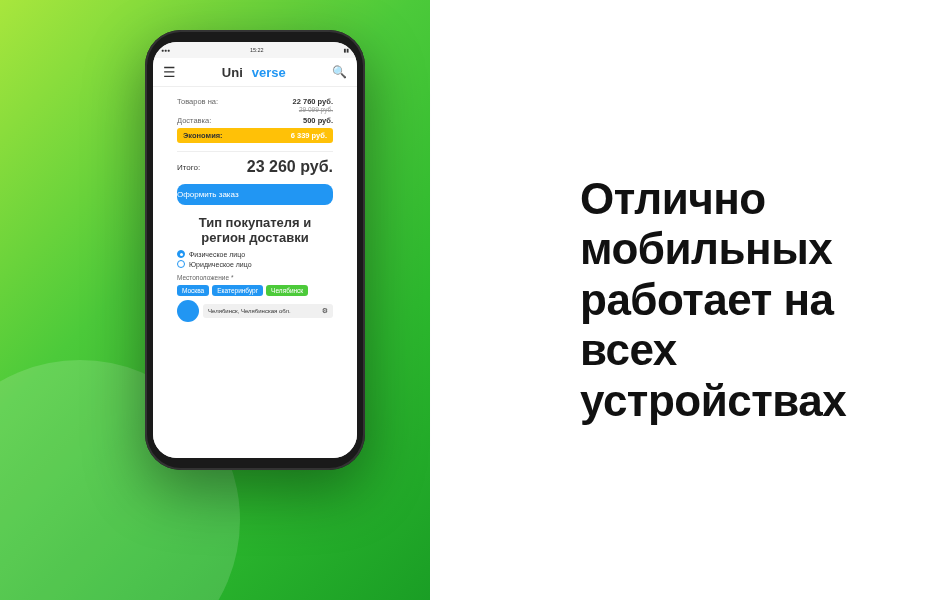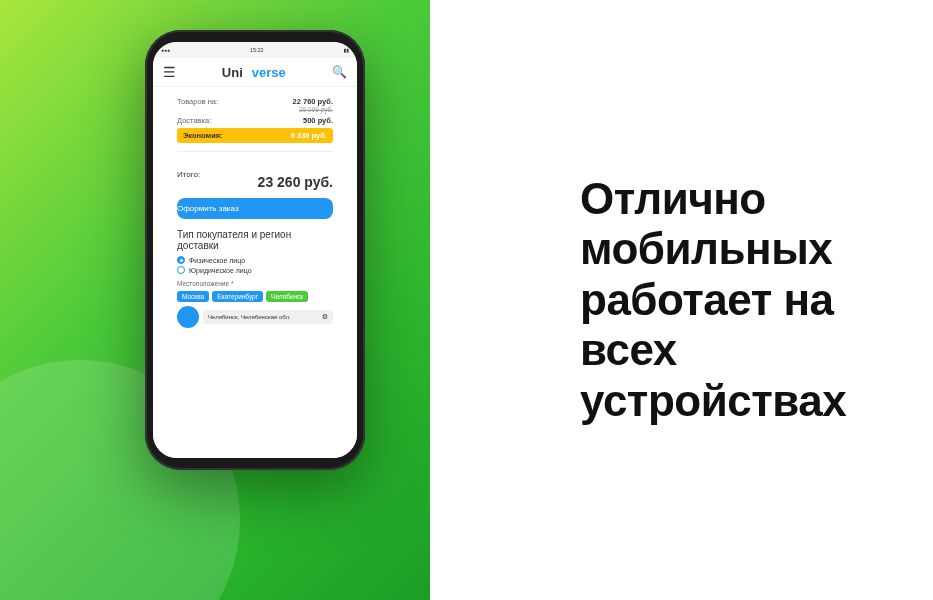--- a/index.html
+++ b/index.html
@@ -188,45 +188,45 @@
       align-items: center;
       margin-bottom: 8px;
     }
 
     .total-label {
       font-size: 8px;
       color: #333;
     }
 
     .total-value {
-      font-size: 14px;
+      font-size: 16px;
       font-weight: 700;
       color: #333;
-      margin-top: 16px;
     }
 
     .order-btn {
       display: block;
       width: 100%;
       background: #2196F3;
       color: #fff;
       border: none;
       border-radius: 8px;
       padding: 6px 0;
       font-size: 8px;
       text-align: left;
       cursor: pointer;
       margin-bottom: 10px;
     }
 
     .section-title {
-      font-size: 10px;
-      font-weight: 400;
+      font-size: 13px;
+      font-weight: 700;
       color: #333;
       margin-bottom: 5px;
+      text-align: center;
     }
 
     .radio-group {
       margin-bottom: 6px;
     }
 
     .radio-item {
       display: flex;
       align-items: center;
       gap: 4px;

